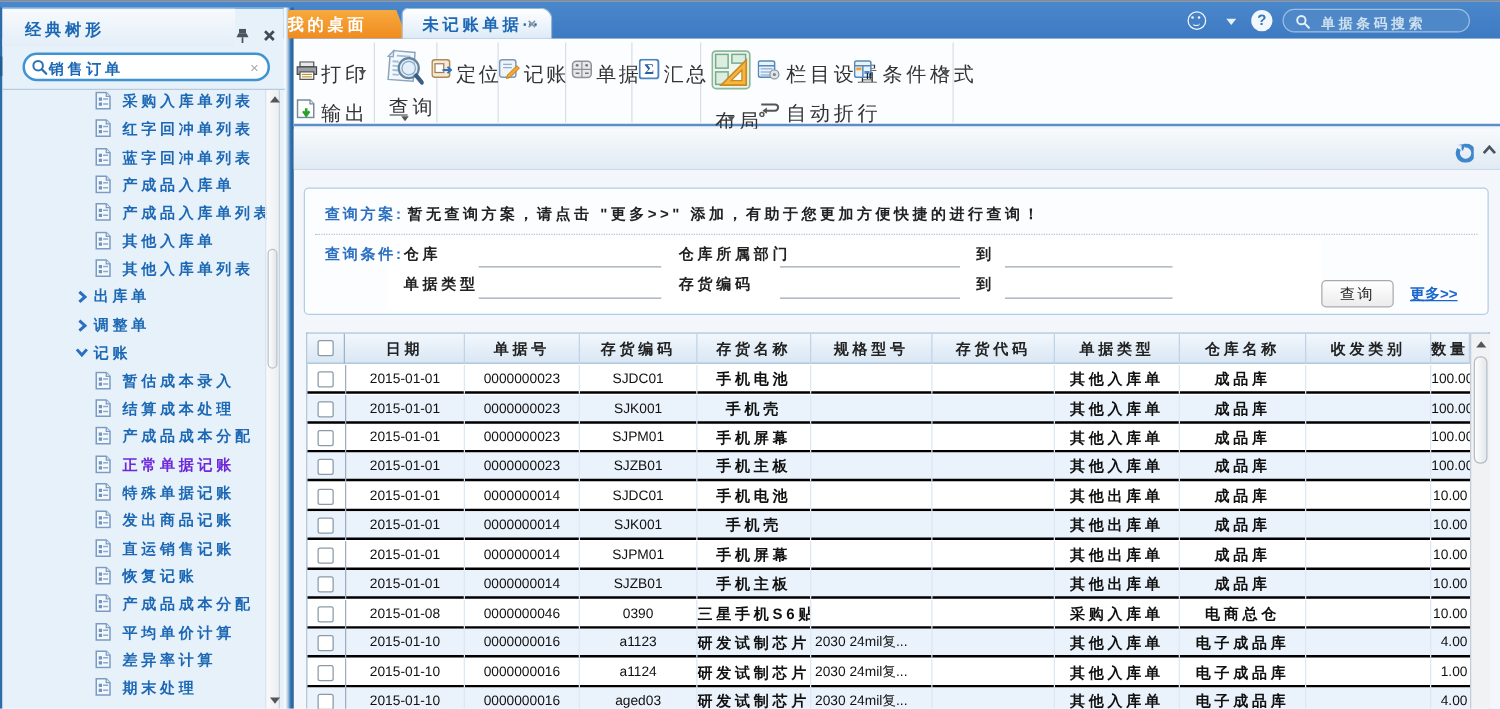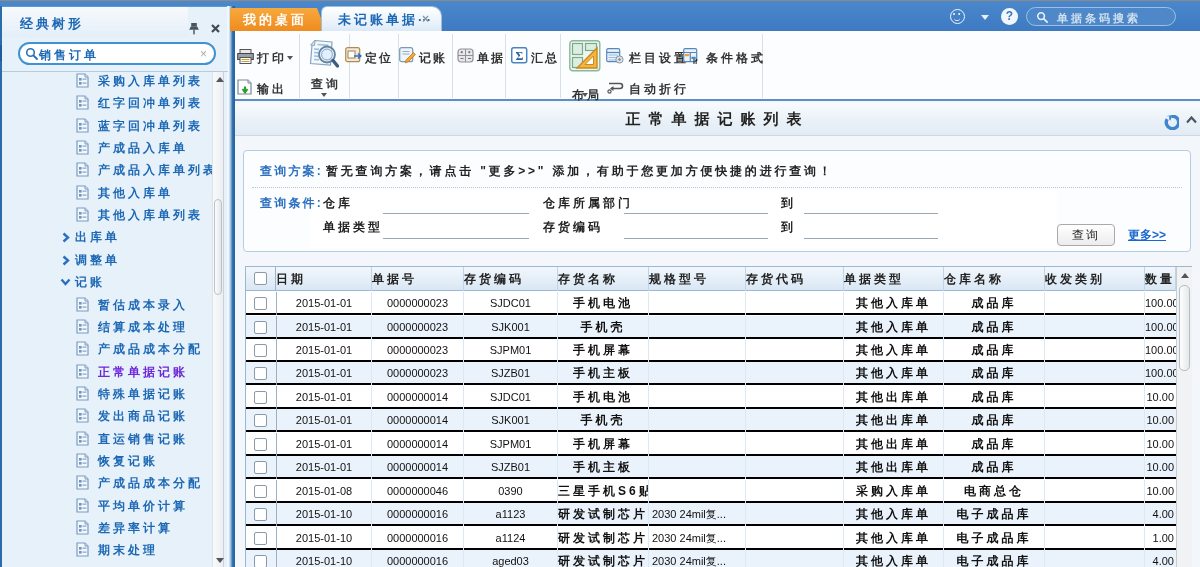--- a/index.html
+++ b/index.html
@@ -19,54 +19,54 @@
 #stree{left:2px;top:70px;width:212px;height:497px;overflow:hidden}
 .ti{position:absolute;height:22px;line-height:22px;font-size:12px;color:#1d68b4;white-space:nowrap}
 .ti i{font-style:normal;letter-spacing:3px;font-weight:bold}
 .ti.sel{color:#6d28d9}
 #sscroll{left:212px;top:72px;width:12px;height:495px;background:linear-gradient(90deg,#f8fafb,#eceff2);border-left:1px solid #dde3e9;border-right:1px solid #c9d2da}
 #sscroll .up{position:absolute;left:3px;top:5px;width:0;height:0;border-left:4px solid transparent;border-right:4px solid transparent;border-bottom:5px solid #555}
 #sscroll .dn{position:absolute;left:3px;bottom:4px;width:0;height:0;border-left:4px solid transparent;border-right:4px solid transparent;border-top:5px solid #555}
 #sscroll .th{position:absolute;left:1px;top:127px;width:8px;height:96px;background:linear-gradient(90deg,#fdfdfd,#e2e6ea);border:1px solid #b9c2cb;border-radius:4px}
 
 .tab{position:absolute;font-size:13px;font-weight:bold}
-#tab1{left:230px;top:8px;width:96px;height:23px;background:linear-gradient(#f7a93e,#ef8b1f);color:#fff;line-height:23px;text-align:center;clip-path:polygon(0 0,87px 0,100% 100%,0 100%);border-radius:3px 0 0 0}
+#tab1{left:230px;top:8px;width:96px;height:23px;background:linear-gradient(#f7a93e,#ef8b1f);color:#fff;line-height:23px;clip-path:polygon(0 0,87px 0,100% 100%,0 100%);border-radius:3px 0 0 0}
 #tab1 span{display:inline-block;letter-spacing:3px;margin-right:6px}
 #tab2{left:321px;top:6px;width:121px;height:25px;background:linear-gradient(#ffffff,#e8f1fa 70%,#dceaf6);color:#1d68b4;line-height:25px;border-radius:6px 10px 0 0;border:1px solid #9fc0dd;border-bottom:none}
 #tab2 .l{position:absolute;left:16px}
 #tab2 .x{position:absolute;right:12px;top:0;color:#8a97a5;font-weight:bold;font-size:12px}
 #smiley{left:950px;top:9px;width:15px;height:15px;border:1.8px solid #f4f8fc;border-radius:50%}
 #smiley:before{content:"";position:absolute;left:2.2px;top:3.2px;width:2.2px;height:2.2px;background:#f4f8fc;border-radius:50%;box-shadow:5.2px 0 0 #f4f8fc}
 #smiley:after{content:"";position:absolute;left:2.6px;top:7.2px;width:6.4px;height:3.2px;border-bottom:1.6px solid #f4f8fc;border-radius:0 0 6px 6px}
 #trcaret{left:981px;top:15px;width:0;height:0;border-left:4px solid transparent;border-right:4px solid transparent;border-top:5px solid #e8f0f8}
 #help{left:1001px;top:8px;width:17px;height:17px;background:#f2f7fb;border-radius:50%;color:#3577c1;font-weight:bold;font-size:12px;text-align:center;line-height:17px}
 #tsearch{left:1026px;top:7px;width:150px;height:19px;background:#4e88c9;border:1px solid #9dc0e2;border-radius:10px}
 #tsearch .t{position:absolute;left:30px;top:3px;font-size:11px;color:#cfe0ef;letter-spacing:3px;font-weight:bold}
 
 #toolbar{left:235px;top:31px;width:965px;height:70px;background:#fbfdff;border-bottom:2px solid #5b8fc5}
 .tsep{position:absolute;top:3px;width:1px;height:64px;background:#d9dfe6}
-.tbtn{position:absolute;font-size:12px;color:#333;white-space:nowrap;font-weight:bold}
+.tbtn{position:absolute;font-size:16px;color:#333;white-space:nowrap;font-weight:normal}
 .dropc{display:inline-block;width:0;height:0;border-left:3.5px solid transparent;border-right:3.5px solid transparent;border-top:4px solid #555;vertical-align:2px}
 
 #titlebar{left:235px;top:103px;width:965px;height:33px;background:linear-gradient(#f8fbfd,#e9f0f7 60%,#e2ebf4);border-bottom:1px solid #ccd9e6}
 #titlebar .t{position:absolute;left:0;width:100%;top:7px;text-align:center;font-size:15px;font-weight:bold;color:#222;letter-spacing:8px}
 
 #qpanel{left:243px;top:150px;width:948px;height:102px;background:#fbfdfe;border:1px solid #b5cde3;border-radius:4px}
 .blab{position:absolute;font-size:12px;font-weight:bold;color:#2a6fc0;letter-spacing:0.5px}
 .qtext{position:absolute;font-size:12px;color:#222;font-weight:bold}
 #qwhite{position:absolute;left:66px;top:39px;width:747px;height:58px;background:#fff}
 .dots{position:absolute;left:8px;top:36px;width:930px;border-top:1px dotted #b9c6d2}
 .flab{position:absolute;font-size:12px;color:#222;font-weight:bold}
 .ful{position:absolute;height:1px;background:#9aa8b5}
 #qbtn{position:absolute;left:813px;top:73px;width:58px;height:22px;background:linear-gradient(#ffffff,#ececec);border:1px solid #a9a9a9;border-radius:4px;font-size:12px;color:#222;text-align:center;line-height:20px;letter-spacing:2px}
 #qmore{position:absolute;left:884px;top:76px;font-size:12px;font-weight:bold;color:#1a66cc;text-decoration:underline}
 
 #dtable{left:245px;top:266px;width:947px;height:301px;background:#fff;border:1px solid #9ab8d2;border-bottom:none}
 .hrow{position:absolute;left:0;top:0;width:930px;height:24px;background:linear-gradient(#f2f7fc,#d9e7f4);border-bottom:1px solid #9ab8d2}
-.hc{position:absolute;top:0;height:24px;line-height:24px;font-size:12px;color:#222;border-right:1px solid #c0d4e6;letter-spacing:3px;font-weight:bold}
+.hc{position:absolute;top:0;height:24px;line-height:24px;text-align:center;font-size:12px;color:#222;border-right:1px solid #c0d4e6;letter-spacing:3px;font-weight:bold}
 .drow{position:absolute;left:0;width:930px;height:23px;border-bottom:2px solid #000000}
 .drow.alt{background:#eaf2fb}
 .dc{position:absolute;top:0;height:23px;line-height:23px;text-align:center;font-size:11px;color:#111;border-right:1px solid #dce8f3;white-space:nowrap;overflow:hidden}
 .dc.cjk{font-size:12px;letter-spacing:3px;font-weight:bold}
 .cb{position:absolute;left:8px;top:5px;width:13px;height:13px;background:#fff;border:1px solid #8a9aa8;border-radius:2px}
 #vscroll{position:absolute;left:930px;top:0;width:16px;height:300px;background:#f0f2f4;border-left:1px solid #c4cdd6}
 #vscroll .up{position:absolute;left:4px;top:6px;width:0;height:0;border-left:4px solid transparent;border-right:4px solid transparent;border-bottom:5px solid #555}
 #vscroll .th{position:absolute;left:1.5px;top:18px;width:11px;height:86px;background:linear-gradient(90deg,#fdfdfd,#e4e8ec);border:1px solid #b4bdc6;border-radius:5px}
 </style></head><body>
 <div id="topblue" class="abs"></div>
@@ -367,21 +367,20 @@
     <div class="tbtn" style="left:471px;top:19px;letter-spacing:3px">条件格式</div>
     <div class="dropc abs" style="left:519px;top:25px"></div>
     <svg class="abs" style="left:372px;top:50px" width="17" height="13" viewBox="0 0 17 13">
 <path d="M2 2.5 H13 a2.5 2.5 0 0 1 0 5 H4" fill="none" stroke="#555" stroke-width="1.6"></path>
 <path d="M6.5 5 3 7.5 6.5 10z" fill="#555"></path>
       <circle cx="2.5" cy="10.5" r="1.6" fill="none" stroke="#555" stroke-width="1.2"></circle>
     </svg>
     <div class="tbtn" style="left:394px;top:50px;letter-spacing:3px">自动折行</div>
   </div>
 <div id="titlebar" class="abs">
-    <div class="t">正常单据记账列表</div>
     <svg style="position:absolute;left:929px;top:12px" width="15" height="15" viewBox="0 0 15 15">
       <path d="M3.2 4.2 A6.2 6.2 0 1 0 7.5 1.3" fill="none" stroke="#3f86cc" stroke-width="3.4"></path>
       <path d="M8.6 0 2.6 1 6.2 5.8z" fill="#3f86cc"></path>
       <path d="M1.2 1.2 h4 v3.4z" fill="#eef3f9"></path>
     </svg>
     <svg style="position:absolute;left:951px;top:13px" width="11" height="8">
       <path d="M1 6.5 5.5 1.5 10 6.5" stroke="#4a5560" stroke-width="2.2" fill="none"></path>
     </svg>
   </div>
 <div id="qpanel" class="abs">

